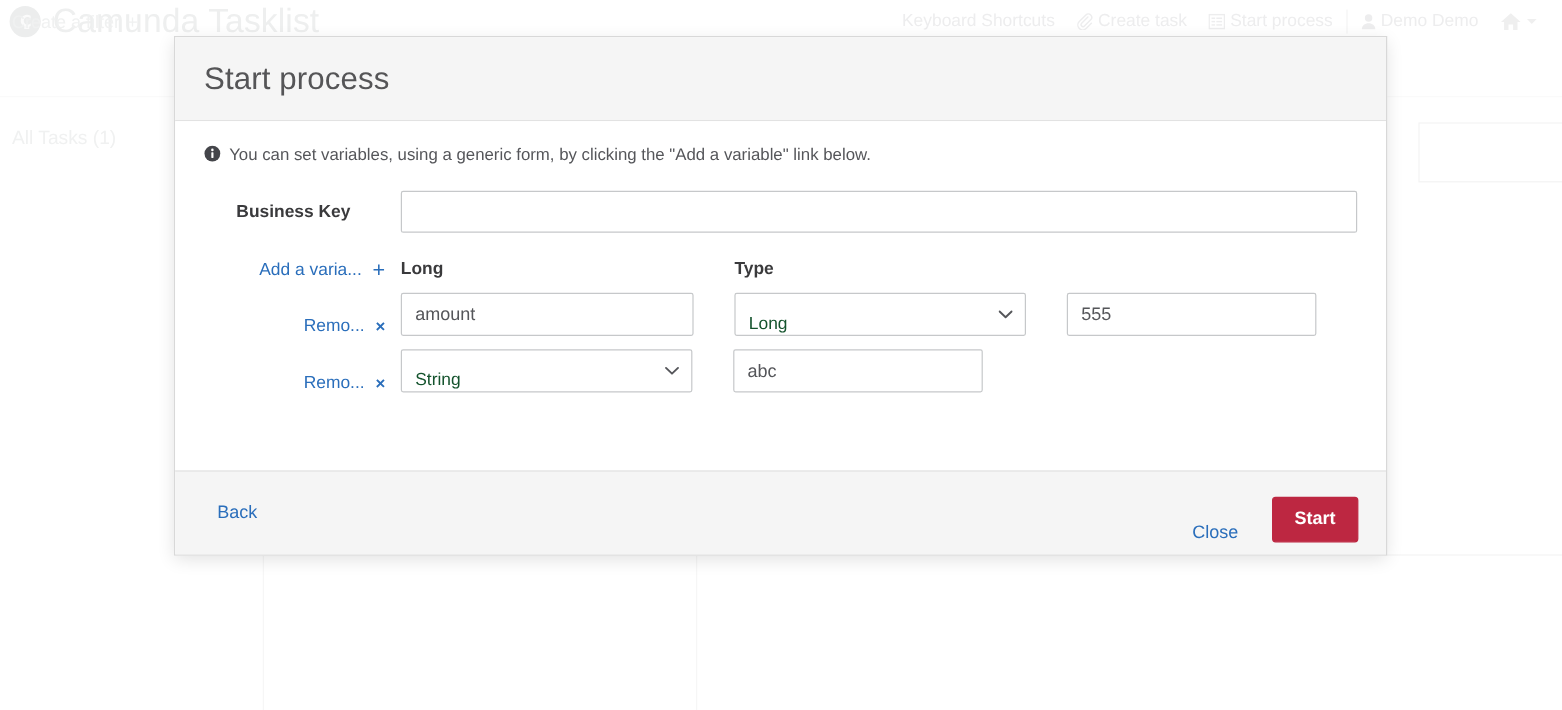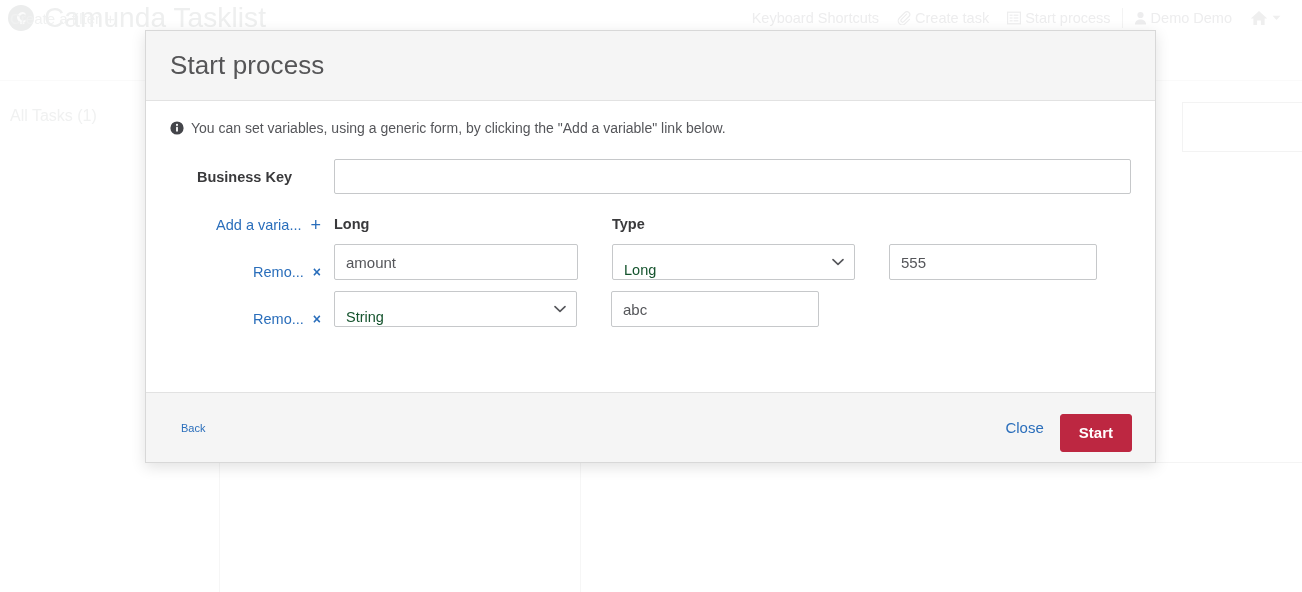--- a/index.html
+++ b/index.html
@@ -301,30 +301,30 @@
   .modal-footer {
     height: 70px;
     background: #f5f5f5;
     border-top: 1px solid #e2e2e2;
     display: flex;
     align-items: center;
     padding: 0 23px;
   }
   .footer-back {
     color: #2a6ebb;
-    font-size: 11px;
+    font-size: 15px;
     text-decoration: none;
     cursor: pointer;
     margin-left: 12px;
   }
   .footer-right {
     margin-left: auto;
     display: flex;
-    align-items: center;
-    gap: 16px;
+    align-items: flex-end;
+    gap: 28px;
   }
   .footer-close {
     color: #2a6ebb;
     font-size: 15px;
     text-decoration: none;
     cursor: pointer;
   }
   .btn-start {
     background: #bd2741;
     border: 1px solid #bd2741;

